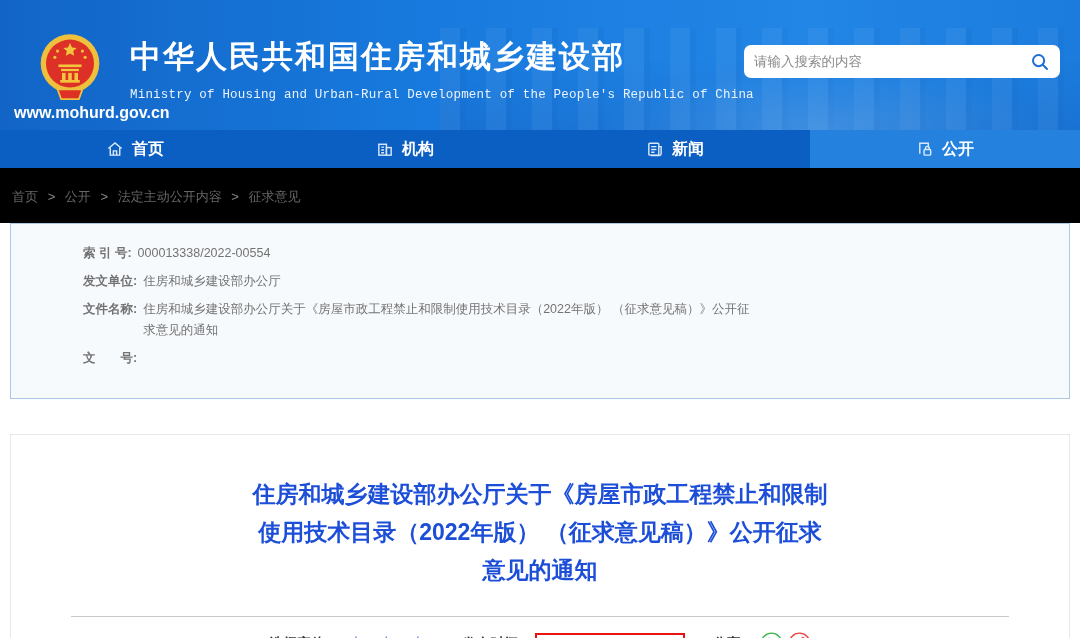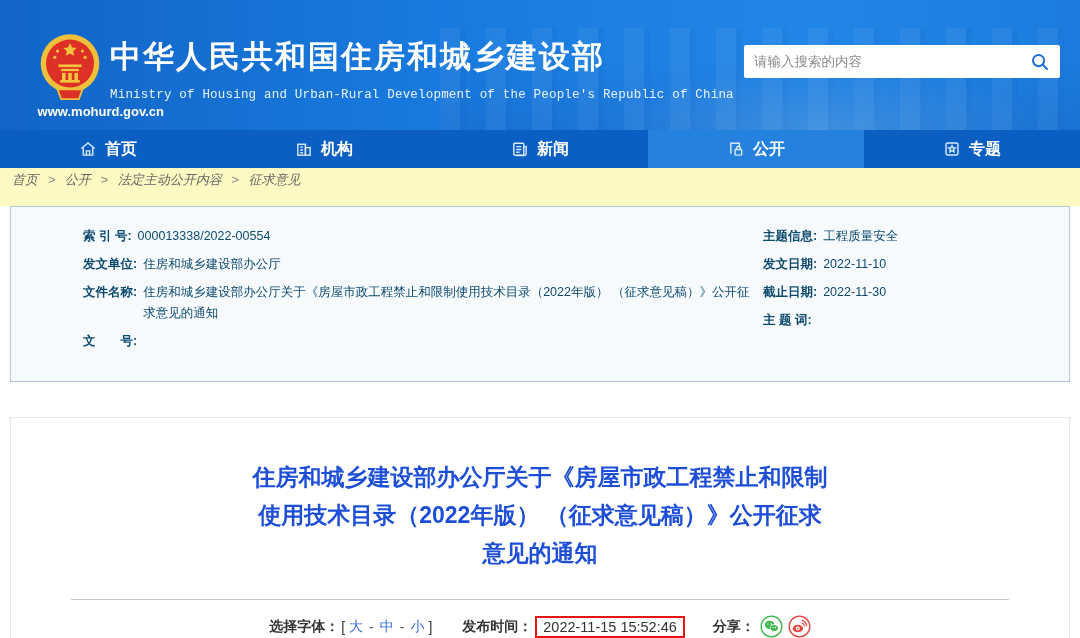--- a/index.html
+++ b/index.html
@@ -9,50 +9,50 @@
   
   .header { position:relative; height:130px;
             background:linear-gradient(90deg,#1265c6 0%,#187ade 40%,#2286e6 75%,#1b7cdd 100%);
             overflow:hidden; }
   .header-bg { position:absolute; right:0; top:28px; width:640px; height:102px; opacity:.5;
     background:
       radial-gradient(ellipse 320px 90px at 60% 100%, rgba(255,255,255,.28), transparent 70%),
       repeating-linear-gradient(90deg, rgba(255,255,255,.10) 0 20px, rgba(0,40,120,.08) 20px 26px, transparent 26px 46px),
       linear-gradient(180deg, transparent 30%, rgba(20,70,160,.35) 100%); }
   .emblem { position:absolute; left:38px; top:30px; }
-  .domain { position:absolute; left:14px; top:104px; width:150px; text-align:right;
-            color:#fff; font-weight:bold; font-size:13px; }
-  .titles { position:absolute; left:110px; top:36px; color:#fff; }
+  .domain { position:absolute; left:14px; top:104px; width:150px; text-align:left;
+            color:#fff; font-weight:bold; font-size:16px; }
+  .titles { position:absolute; left:130px; top:36px; color:#fff; }
   .titles h1 { font-size:31px; font-weight:bold; letter-spacing:2px; }
   .subtitle { margin-top:10px; font-size:12.5px; color:#eaf3fd; letter-spacing:.2px;font-family:Liberation Mono, monospace; }
   .search-box { position:absolute; right:20px; top:45px; width:316px; height:33px;
-                background:#fff; border-radius:2px; display:flex; align-items:center; padding:0 10px; }
+                background:#fff; border-radius:7px; display:flex; align-items:center; padding:0 10px; }
   .search-box input { flex:1; border:none; outline:none; font-size:13.5px; color:#333;
                       font-family:"Liberation Sans","DejaVu Sans",sans-serif; }
   .search-box input::placeholder { color:#8a8a8a; }
   .search-ic { display:flex; cursor:pointer; }
 
   
   .nav { height:38px; background:#0b5ec2; display:flex; }
   .nav-item { flex:1; display:flex; align-items:center; justify-content:center; gap:8px;
               color:#fff; font-size:16px; font-weight:bold; cursor:pointer; }
   .nav-item.active { background:#2481dd; }
   .nav-ic { display:flex; }
 
   
-  .breadcrumb { padding:3px 12px 17px; font-size:13px; color:#666; background:#fef9c3;font-style:italic; }
+  .breadcrumb { padding:20px 12px 17px; font-size:13px; color:#666; background:#000000; }
   .bc-sep { margin:0 6px; color:#888; }
   .bc-link { cursor:pointer; }
 
   
   .info-panel { margin:0 10px; border:1px solid #abc8e5; background:#f7fafd;
                 display:flex; padding:12px 0 16px; min-height:176px; }
   .info-left  { width:752px; padding-left:72px; }
   .info-right { flex:1; }
-  .info-row { display:flex; margin:7px 0; line-height:21px; font-size:12.5px; color:#0c4a6e; }
+  .info-row { display:flex; margin:7px 0; line-height:21px; font-size:12.5px; color:#737373; }
   .info-label { font-weight:bold; white-space:nowrap; margin-right:6px; }
   .info-value { flex:1; padding-right:8px; }
 
   
   .content-card { margin:35px 10px 0; border:1px solid #e7e7ed; background:#fff; height:280px; }
   .article-title { margin:40px auto 0; width:640px; text-align:center;
                    font-size:23px; font-weight:bold; color:#1d4ed8; line-height:38px; }
   .divider { margin:27px 60px 0; border-top:1px solid #c9c9c9; }
   .meta-bar { margin-top:15px; display:flex; justify-content:center; align-items:center;
               font-size:14px; color:#333; }
@@ -143,29 +143,20 @@
   <div class="nav-item active">
     <span class="nav-ic">
       <svg width="18" height="18" viewBox="0 0 19 19" fill="none" stroke="#d9e9fb" stroke-width="1.5">
         <path d="M4 14.5 V3.5 H13 V8"></path>
         <rect x="8.5" y="10" width="7" height="6" rx="1"></rect>
         <path d="M10 10 v-1.3 a2 2 0 0 1 4 0 V10"></path>
       </svg>
       </span>
     <span>公开</span>
   </div>
-  <div class="nav-item">
-    <span class="nav-ic">
-      <svg width="18" height="18" viewBox="0 0 19 19" fill="none" stroke="#d9e9fb" stroke-width="1.5">
-        <rect x="3.2" y="3.2" width="12.6" height="12.6" rx="1.5"></rect>
-        <path d="M9.5 6 l1.1 2.2 2.4.3 -1.8 1.6.5 2.4 -2.2-1.2 -2.2 1.2.5-2.4 -1.8-1.6 2.4-.3 z"></path>
-      </svg>
-      </span>
-    <span>专题</span>
-  </div>
 </div>
 
 <div class="breadcrumb">
   <span class="bc-link">首页</span>
   <span class="bc-sep">&gt;</span>
   <span class="bc-link">公开</span>
   <span class="bc-sep">&gt;</span>
   <span class="bc-link">法定主动公开内容</span>
   <span class="bc-sep">&gt;</span>
   <span>征求意见</span>
@@ -180,38 +171,20 @@
     <div class="info-row">
       <span class="info-label">发文单位:</span>
       <span class="info-value">住房和城乡建设部办公厅</span>
     </div>
     <div class="info-row">
       <span class="info-label">文件名称:</span>
       <span class="info-value">住房和城乡建设部办公厅关于《房屋市政工程禁止和限制使用技术目录（2022年版） （征求意见稿）》公开征求意见的通知</span>
     </div>
     <div class="info-row">
       <span class="info-label">文　　号:</span>
-      <span class="info-value"></span>
-    </div>
-  </div>
-  <div class="info-right">
-    <div class="info-row">
-      <span class="info-label">主题信息:</span>
-      <span class="info-value">工程质量安全</span>
-    </div>
-    <div class="info-row">
-      <span class="info-label">发文日期:</span>
-      <span class="info-value">2022-11-10</span>
-    </div>
-    <div class="info-row">
-      <span class="info-label">截止日期:</span>
-      <span class="info-value">2022-11-30</span>
-    </div>
-    <div class="info-row">
-      <span class="info-label">主 题 词:</span>
       <span class="info-value"></span>
     </div>
   </div>
 </div>
 
 <div class="content-card">
   <div class="article-title">
     <div>住房和城乡建设部办公厅关于《房屋市政工程禁止和限制</div>
     <div>使用技术目录（2022年版） （征求意见稿）》公开征求</div>
     <div>意见的通知</div>

